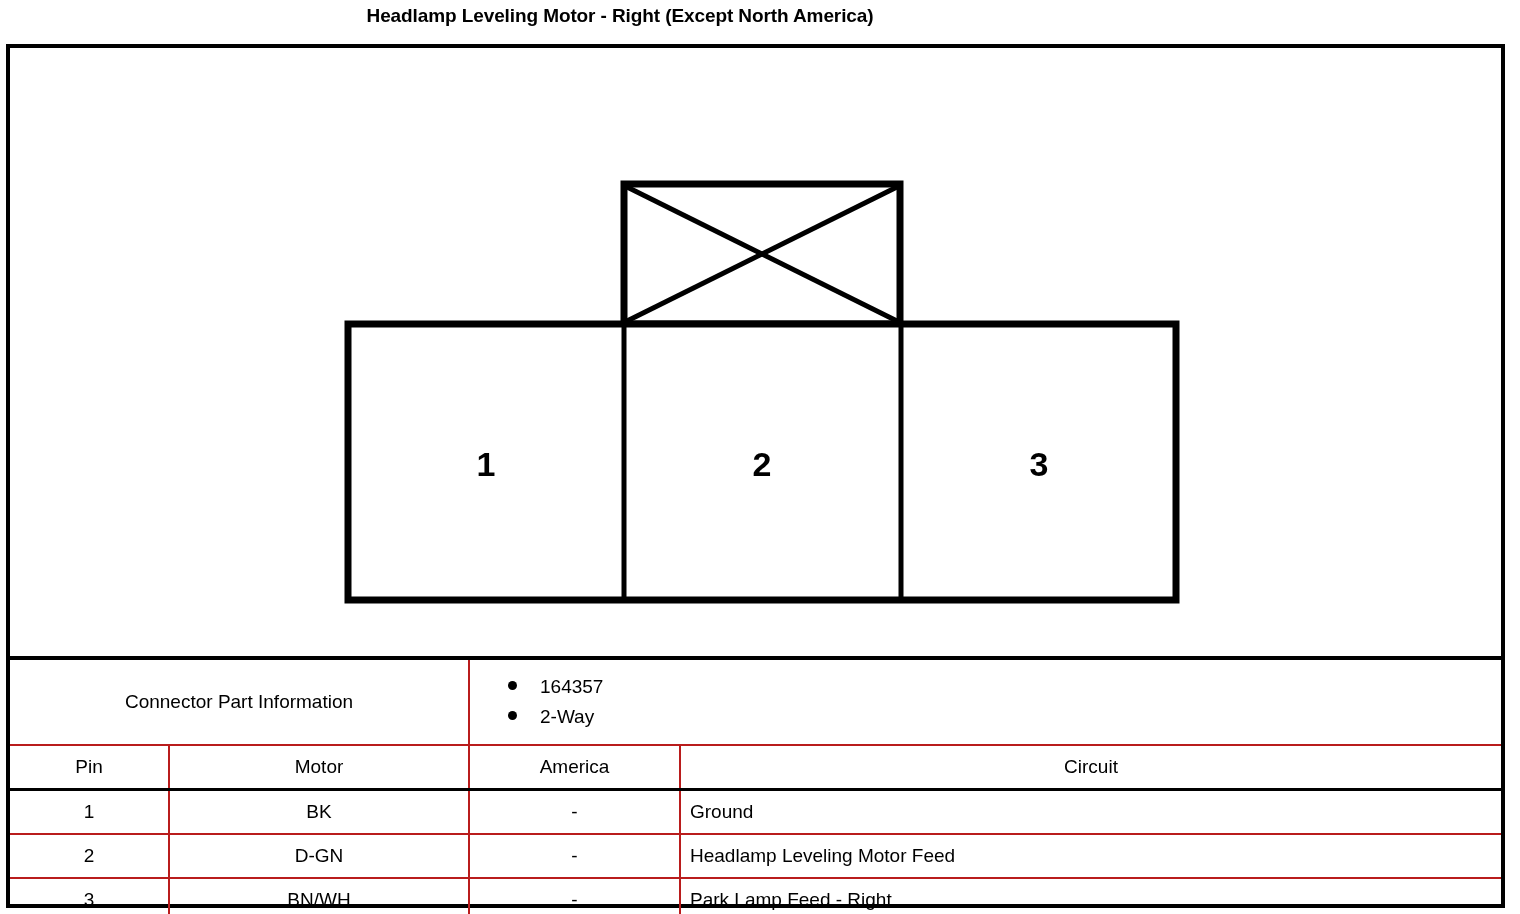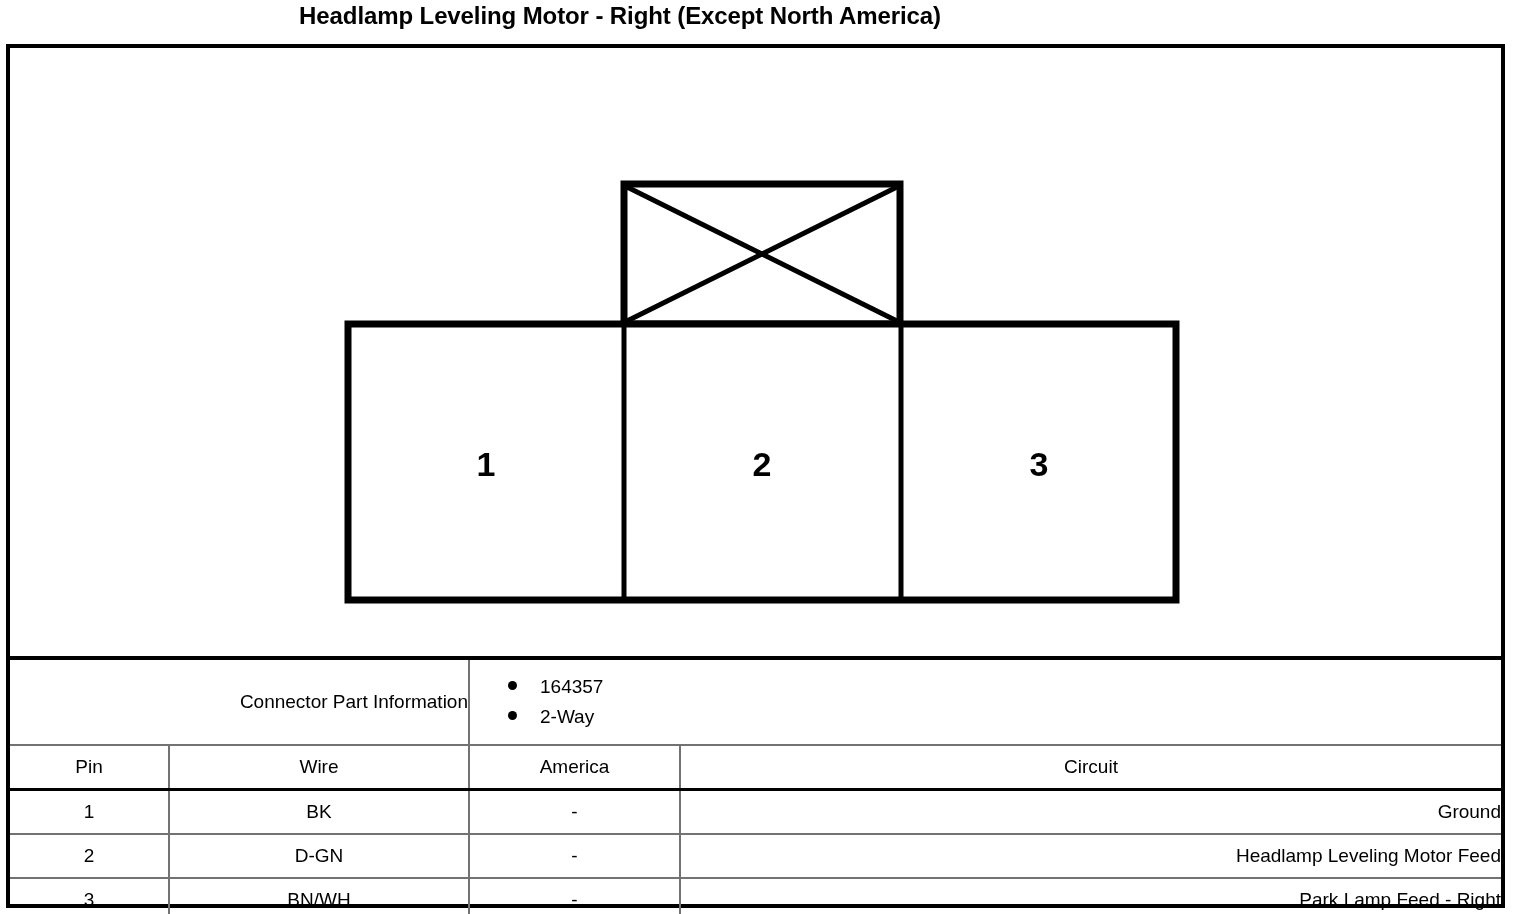--- a/index.html
+++ b/index.html
@@ -17,21 +17,21 @@
     position: relative;
   }
 
   
   #page-title {
     position: absolute;
     left: 0;
     top: 4px;
     width: 1240px;
     text-align: center;
-    font-size: 24px;
+    font-size: 19px;
     font-weight: bold;
     letter-spacing: -0.1px;
     line-height: 24px;
     white-space: nowrap;
   }
 
   
   #diagram-frame {
     position: absolute;
     left: 6px;
@@ -64,38 +64,38 @@
     border-top: 0;
     box-sizing: border-box;
     background: #ffffff;
   }
   table.grid {
     border-collapse: collapse;
     width: 100%;
     table-layout: fixed;
   }
   table.grid td, table.grid th {
-    border: 2px solid #737373;
+    border: 2px solid #b91c1c;
     padding: 0;
     vertical-align: middle;
     font-weight: normal;
   }
   
   table.grid tr > td:first-child,
   table.grid tr > th:first-child { border-left: 0; }
   table.grid tr > td:last-child,
   table.grid tr > th:last-child { border-right: 0; }
   table.grid tr:first-child > td,
   table.grid tr:first-child > th { border-top: 0; }
   table.grid tr:last-child > td,
   table.grid tr:last-child > th { border-bottom: 0; }
 
   .cpi-label {
     height: 76px;
-    text-align: right;
+    text-align: center;
     font-size: 19px;
     font-weight: bold;
   }
   .cpi-values {
     height: 76px;
     padding-left: 26px !important;
   }
   ul.bullets {
     margin: 12px;
     padding: 0;
@@ -123,21 +123,21 @@
     text-align: center;
     font-size: 19px;
     font-weight: bold;
   }
   .row-cell {
     height: 42px;
     font-size: 19px;
     text-align: center;
   }
   .row-cell.fn {
-    text-align: right;
+    text-align: left;
     padding-left: 9px !important;
   }
   
   tr.header-row > th { border-bottom: 3px solid #000; }
 </style>
 </head>
 <body>
 
 <div id="page-title">Headlamp Leveling Motor - Right (Except North America)</div>
 
@@ -184,21 +184,21 @@
             </li>
             <li>
               <span class="dot"></span><span>2-Way</span>
             </li>
           </ul>
         </td>
       </tr>
 
       <tr class="header-row">
         <th class="hdr">Pin</th>
-        <th class="hdr">Wire</th>
+        <th class="hdr">Motor</th>
         <th class="hdr">America</th>
         <th class="hdr">Circuit</th>
       </tr>
 
       <tr>
         <td class="row-cell">1</td>
         <td class="row-cell">BK</td>
         <td class="row-cell">-</td>
         <td class="row-cell fn">Ground</td>
       </tr>

